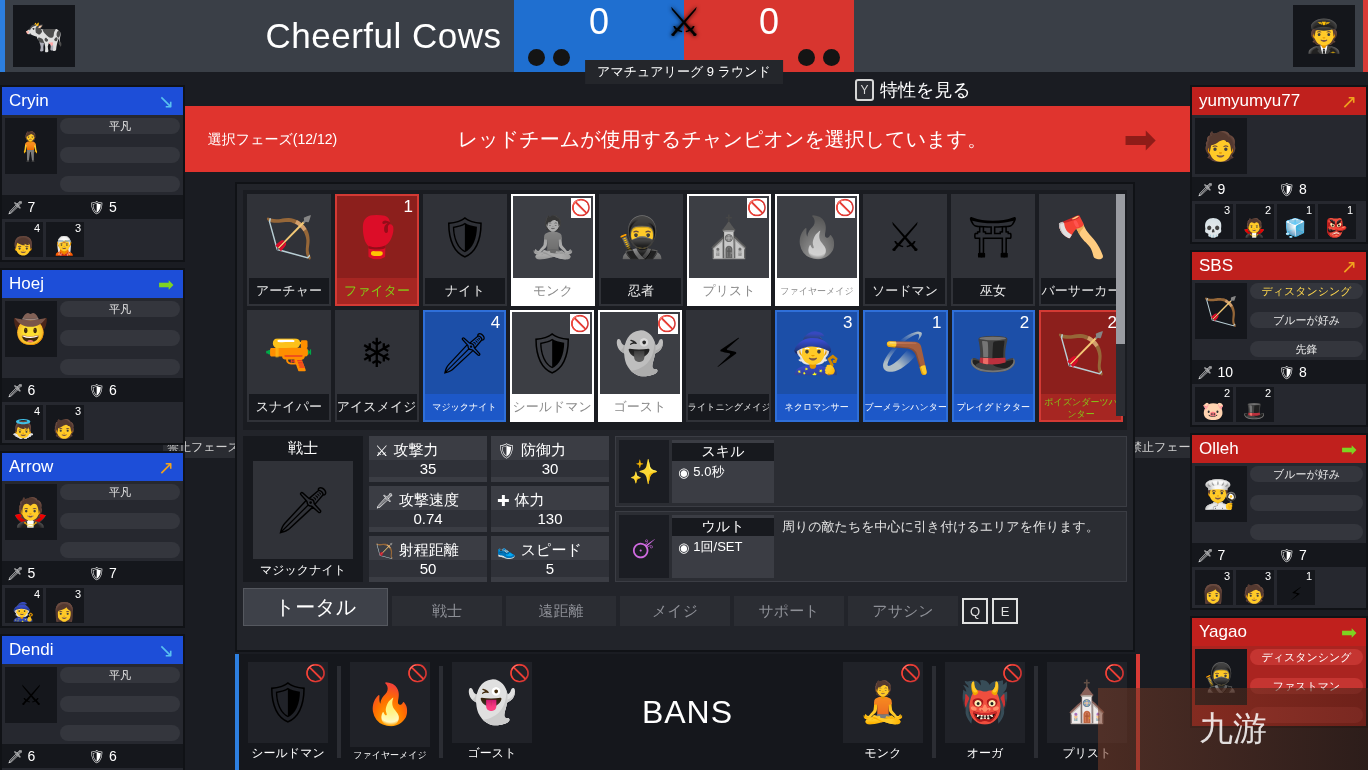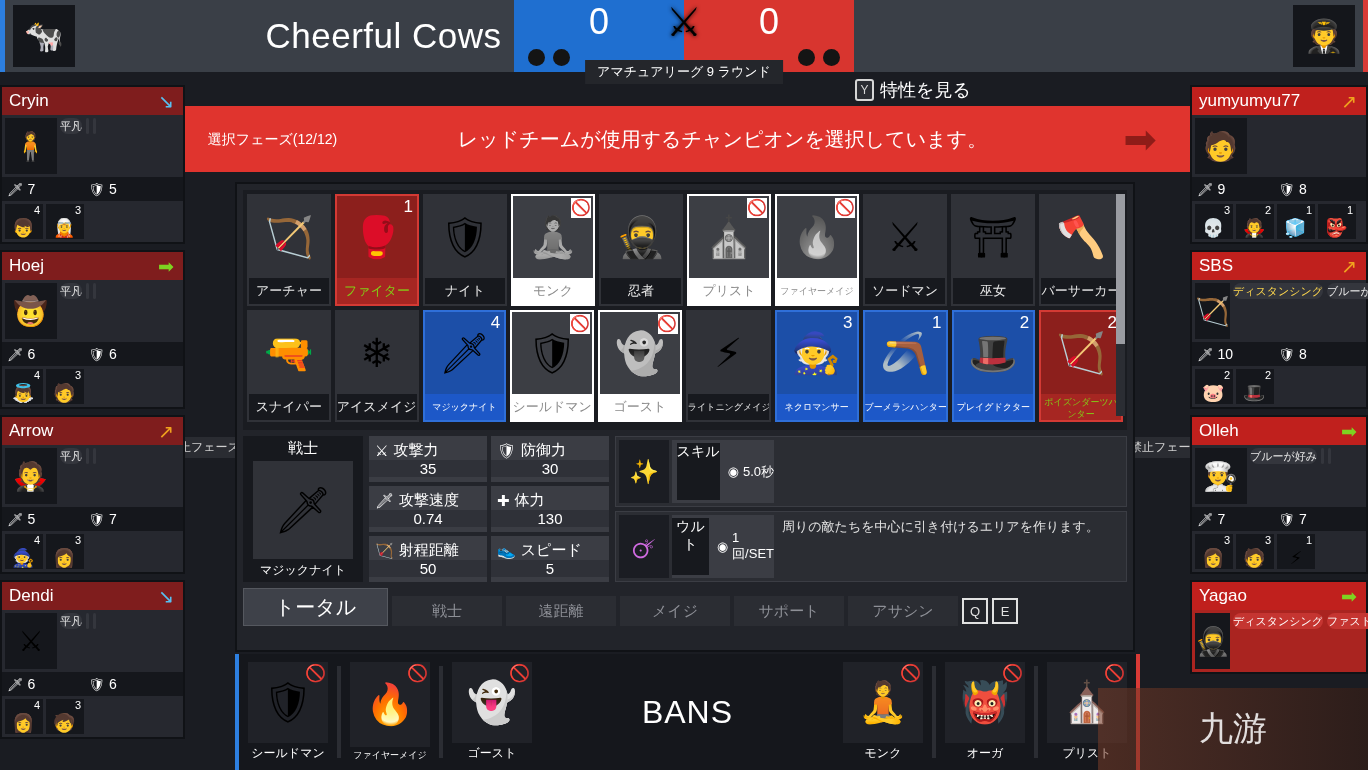--- a/index.html
+++ b/index.html
@@ -37,27 +37,27 @@
   .phase-label { width:175px; text-align:center; color:#fff; font-size:14px; line-height:1.9; padding:0 20px; }
   .phase-msg { flex:1; text-align:center; color:#fff; font-size:20px; }
   .phase-arrow { width:110px; text-align:center; color:#8f1c18; font-size:40px; line-height:1; }
 
   
   .side { position:absolute; top:85px; width:185px; }
   .side-left { left:0; }
   .side-right { left:1190px; width:178px; }
   .pcard { width:100%; margin-bottom:6px; background:#1d1f25; border:2px solid #101216; }
   .pcard-head { height:28px; display:flex; align-items:center; }
-  .blue-head { background:#7f1d1d; }
+  .blue-head { background:#1d4ed8; }
   .red-head  { background:#c0201d; }
   .pcard-name { flex:1; padding-left:7px; color:#fff; font-size:17px; white-space:nowrap; overflow:hidden; }
   .pcard-arrow { width:34px; text-align:center; font-size:19px; line-height:1; }
   .pcard-body { display:flex; background:#26282f; padding:3px; gap:3px; }
   .portrait { width:52px; height:56px; background:#15171c; display:flex; align-items:center; justify-content:center; font-size:28px; }
-  .traits { flex:1; display:flex; flex-direction:row; gap:4px; }
+  .traits { flex:1; display:flex; flex-direction:column; gap:13px; }
   .trait { height:16px; background:#34363d; border-radius:8px; color:#e8e8e8; font-size:11px; text-align:center; line-height:16px; white-space:nowrap; overflow:hidden;}
   .trait.hl { color:#ffd84d; }
   .trait.empty { color:transparent; }
   .pcard-stats { height:24px; background:#15171c; display:flex; align-items:center; color:#fff; font-size:14px; }
   .pcard-stats .ic { font-size:13px; padding:0 4px 0 5px; }
   .pcard-stats .v1 { width:56px; }
   .pcard-stats .v2 { width:46px; }
   .pcard-units { display:flex; gap:3px; background:#26282f; padding:3px; }
   .unit { width:38px; height:35px; background:#15171c; position:relative; display:flex; align-items:flex-end; justify-content:center; font-size:18px; }
   .unit .cnt { position:absolute; top:0; right:3px; color:#fff; font-size:11px; }
@@ -94,21 +94,21 @@
   .charart { flex:1; width:100px; background:#303238; display:flex; align-items:center; justify-content:center; font-size:46px; }
   .charname { color:#fff; font-size:12px; margin-top:3px; }
   .statgrid { display:flex; gap:4px; }
   .statcol { display:flex; flex-direction:column; gap:4px; width:118px; }
   .stat { flex:1; background:#3b3d44; display:flex; flex-direction:column; justify-content:center; }
   .stat .srow { display:flex; align-items:center; gap:5px; padding-left:6px; color:#fff; font-size:15px; }
   .stat .sval { text-align:center; color:#fff; font-size:15px; background:#2f3138; }
   .skills { flex:1; display:flex; flex-direction:column; gap:4px; }
   .skill { flex:1; display:flex; background:#2b2d33; border:1px solid #3b3d44; }
   .skill-icon { width:50px; margin:3px; background:#1b1d23; display:flex; align-items:center; justify-content:center; font-size:24px; color:#cf6ae0; }
-  .skill-meta { width:102px; display:flex; justify-content:flex-end; gap:2px; padding:3px 0; background:#3b3d44; margin:3px 0; }
+  .skill-meta { width:102px; display:flex; flex-direction:column; justify-content:flex-start; gap:2px; padding:3px 0; background:#3b3d44; margin:3px 0; }
   .skill-title { background:#17191e; color:#fff; font-size:14px; text-align:center; }
   .skill-cd { color:#fff; font-size:13px; padding-left:6px; display:flex; align-items:center; gap:4px;}
   .skill-desc { flex:1; color:#e4e4e4; font-size:13px; padding:6px 8px; line-height:1.35; }
 
   
   .tabs { margin:6px 6px 0 6px; display:flex; align-items:flex-end; gap:4px; height:38px; }
   .tab { flex:0 0 auto; min-width:110px; height:30px; background:#2b2d33; color:#8e9097; font-size:15px;
     display:flex; align-items:center; justify-content:center; }
   .tab.active { background:#3e4149; color:#fff; height:38px; min-width:145px; font-size:20px; border:1px solid #55585f; }
   .keyicon { width:26px; height:26px; border:2px solid #e2e2e2; color:#e2e2e2; font-size:13px;

